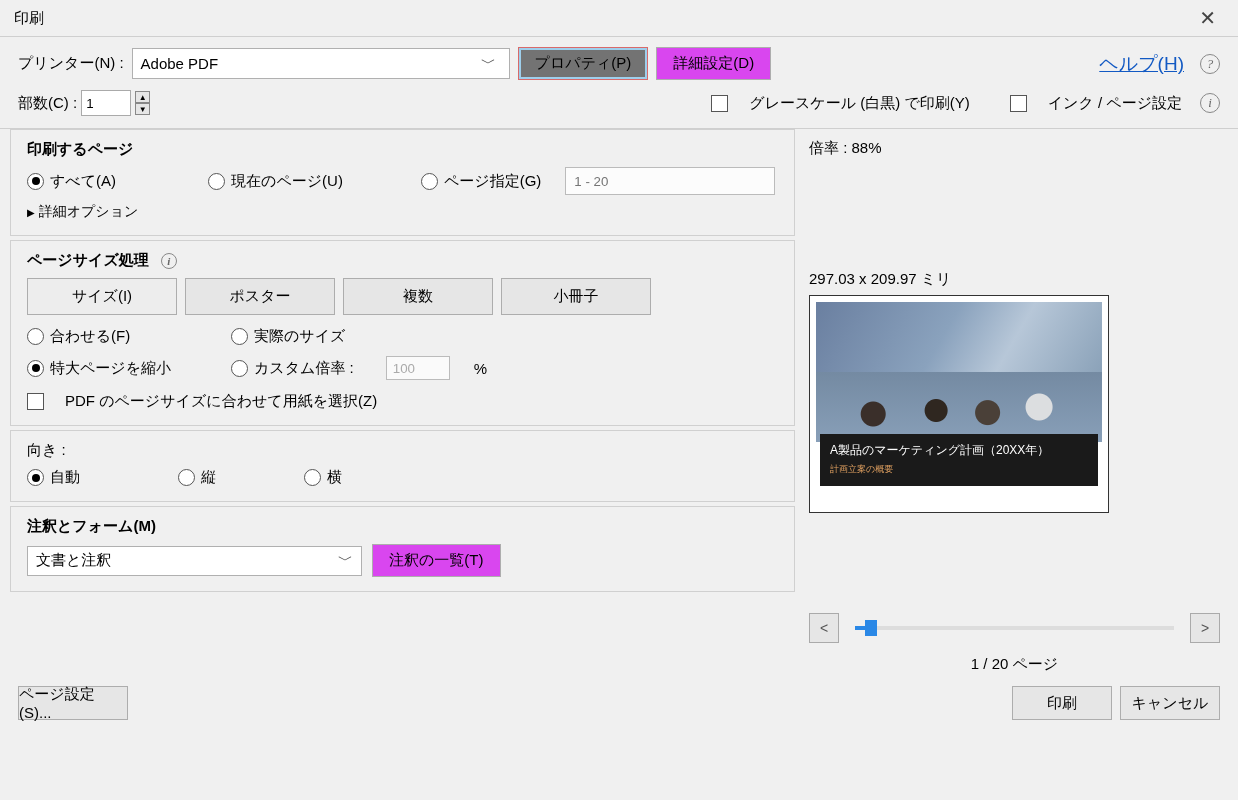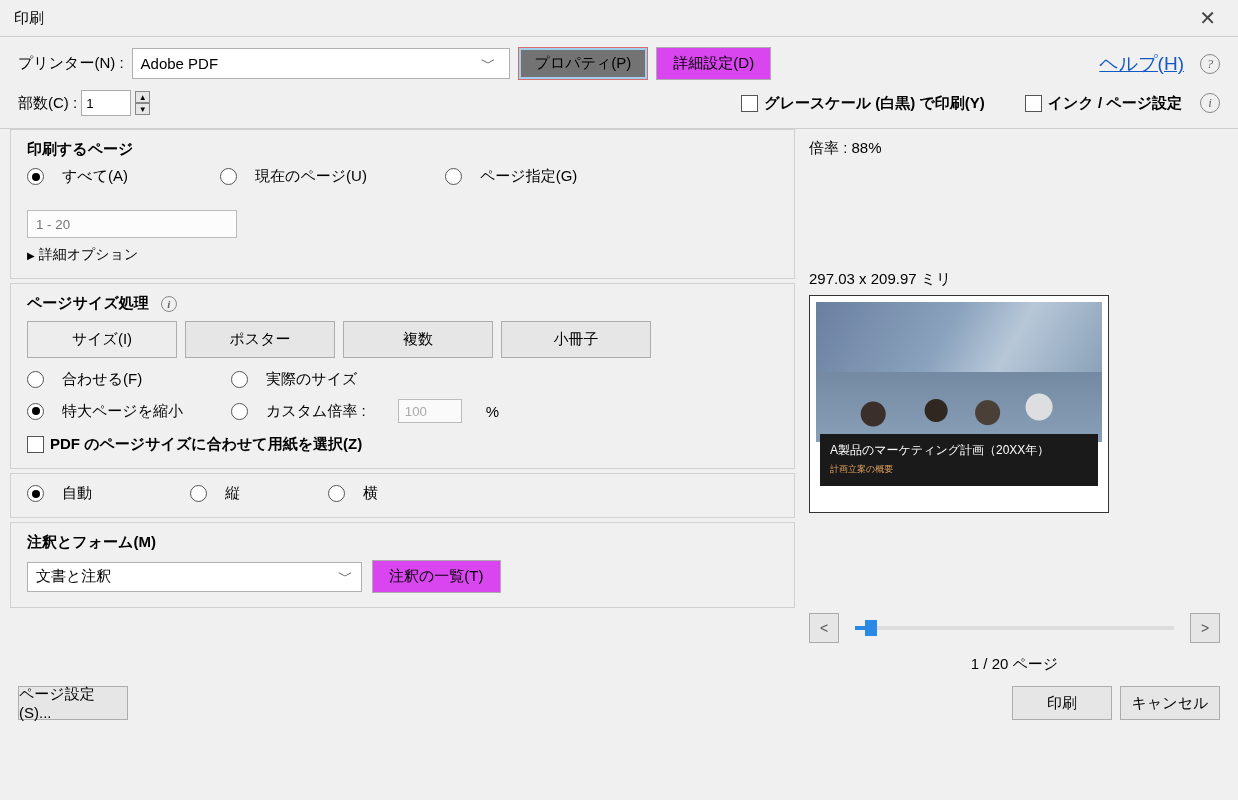--- a/index.html
+++ b/index.html
@@ -16,29 +16,29 @@
 .btn { background: #d946ef; border: 1px solid #adadad; padding: 6px 16px; font-size: 15px; cursor: default; }
 .btn.primary { border: 1px solid #d86a6a; background: #737373; box-shadow: inset 0 0 0 2px #9ecfec; }
 .help-link { margin-left: auto; color: #1259c3; text-decoration: underline; font-size: 19px; }
 .info-circle { display: inline-flex; width: 20px; height: 20px; border: 1.5px solid #888; border-radius: 50%; align-items: center; justify-content: center; font-style: italic; font-family: serif; font-size: 13px; color: #666; margin-left: 8px; }
 
 .row2 { display: flex; align-items: center; padding: 4px 18px 12px 18px; gap: 10px; font-size: 15px; }
 .copies { display: flex; align-items: center; gap: 4px; }
 .copies input { width: 50px; height: 26px; border: 1px solid #aaa; padding: 0 4px; }
 .spin { display: flex; flex-direction: column; }
 .spin div { width: 15px; height: 12px; border: 1px solid #888; display: flex; align-items: center; justify-content: center; font-size: 8px; background: #e6e6e6; }
-.chk { display: flex; align-items: center; gap: 6px; font-weight: bold; }
+.chk { display: flex; align-items: center; gap: 21px; }
 .chk .box { width: 17px; height: 17px; border: 1.5px solid #555; background: #fff; }
 
 .main { display: flex; padding: 0 10px; gap: 6px; }
 .left { flex: 0 0 785px; display: flex; flex-direction: column; gap: 4px; }
 .panel { border: 1px solid #d0d0d0; padding: 10px 16px 14px 16px; font-size: 15px; background: #f0f0f0; }
 .panel .heading { font-weight: bold; margin-bottom: 8px; }
 .radio-row { display: flex; align-items: center; gap: 24px; flex-wrap: wrap; }
-.radio { display: flex; align-items: center; gap: 18px; }
+.radio { display: flex; align-items: center; gap: 6px; }
 .radio .dot { width: 17px; height: 17px; border: 1.5px solid #555; border-radius: 50%; display: flex; align-items: center; justify-content: center; background: #fff; }
 .radio .dot .fill { width: 8px; height: 8px; border-radius: 50%; background: #000; }
 .pageinput { width: 210px; height: 28px; border: 1px solid #bbb; background: #fcfcfc; color: #aaa; padding: 0 8px; }
 .detail-opt { margin-top: 8px; display: flex; align-items: center; gap: 4px; font-size: 14px; }
 .tri { font-size: 10px; }
 
 .sizebtns { display: flex; gap: 8px; margin: 8px 0 12px 0; }
 .sizebtn { flex: 0 0 150px; text-align: center; padding: 8px 0; border: 1px solid #adadad; background: #e6e6e6; font-size: 15px; }
 .sizebtn.active { background: #ededed; }
 .custscale { width: 64px; height: 24px; border: 1px solid #bbb; background: #fafafa; color: #aaa; padding: 0 6px; margin-left: 8px; }
@@ -181,20 +181,21 @@
         <input class="custscale" value="100" style="">
         <span>%</span>
       </div>
       <div class="chk">
           <div class="box"></div>
           <span>PDF のページサイズに合わせて用紙を選択(Z)</span>
         </div>
     </div>
 
     <div class="panel">
+      <div style="margin-bottom:8px;">向き :</div>
       <div class="radio-row">
         <div class="radio">
             <div class="dot">
               <div class="fill"></div>
             </div>
             <span>自動</span>
           </div>
         <div style="width:50px"></div>
         <div class="radio">
             <div class="dot"></div>

